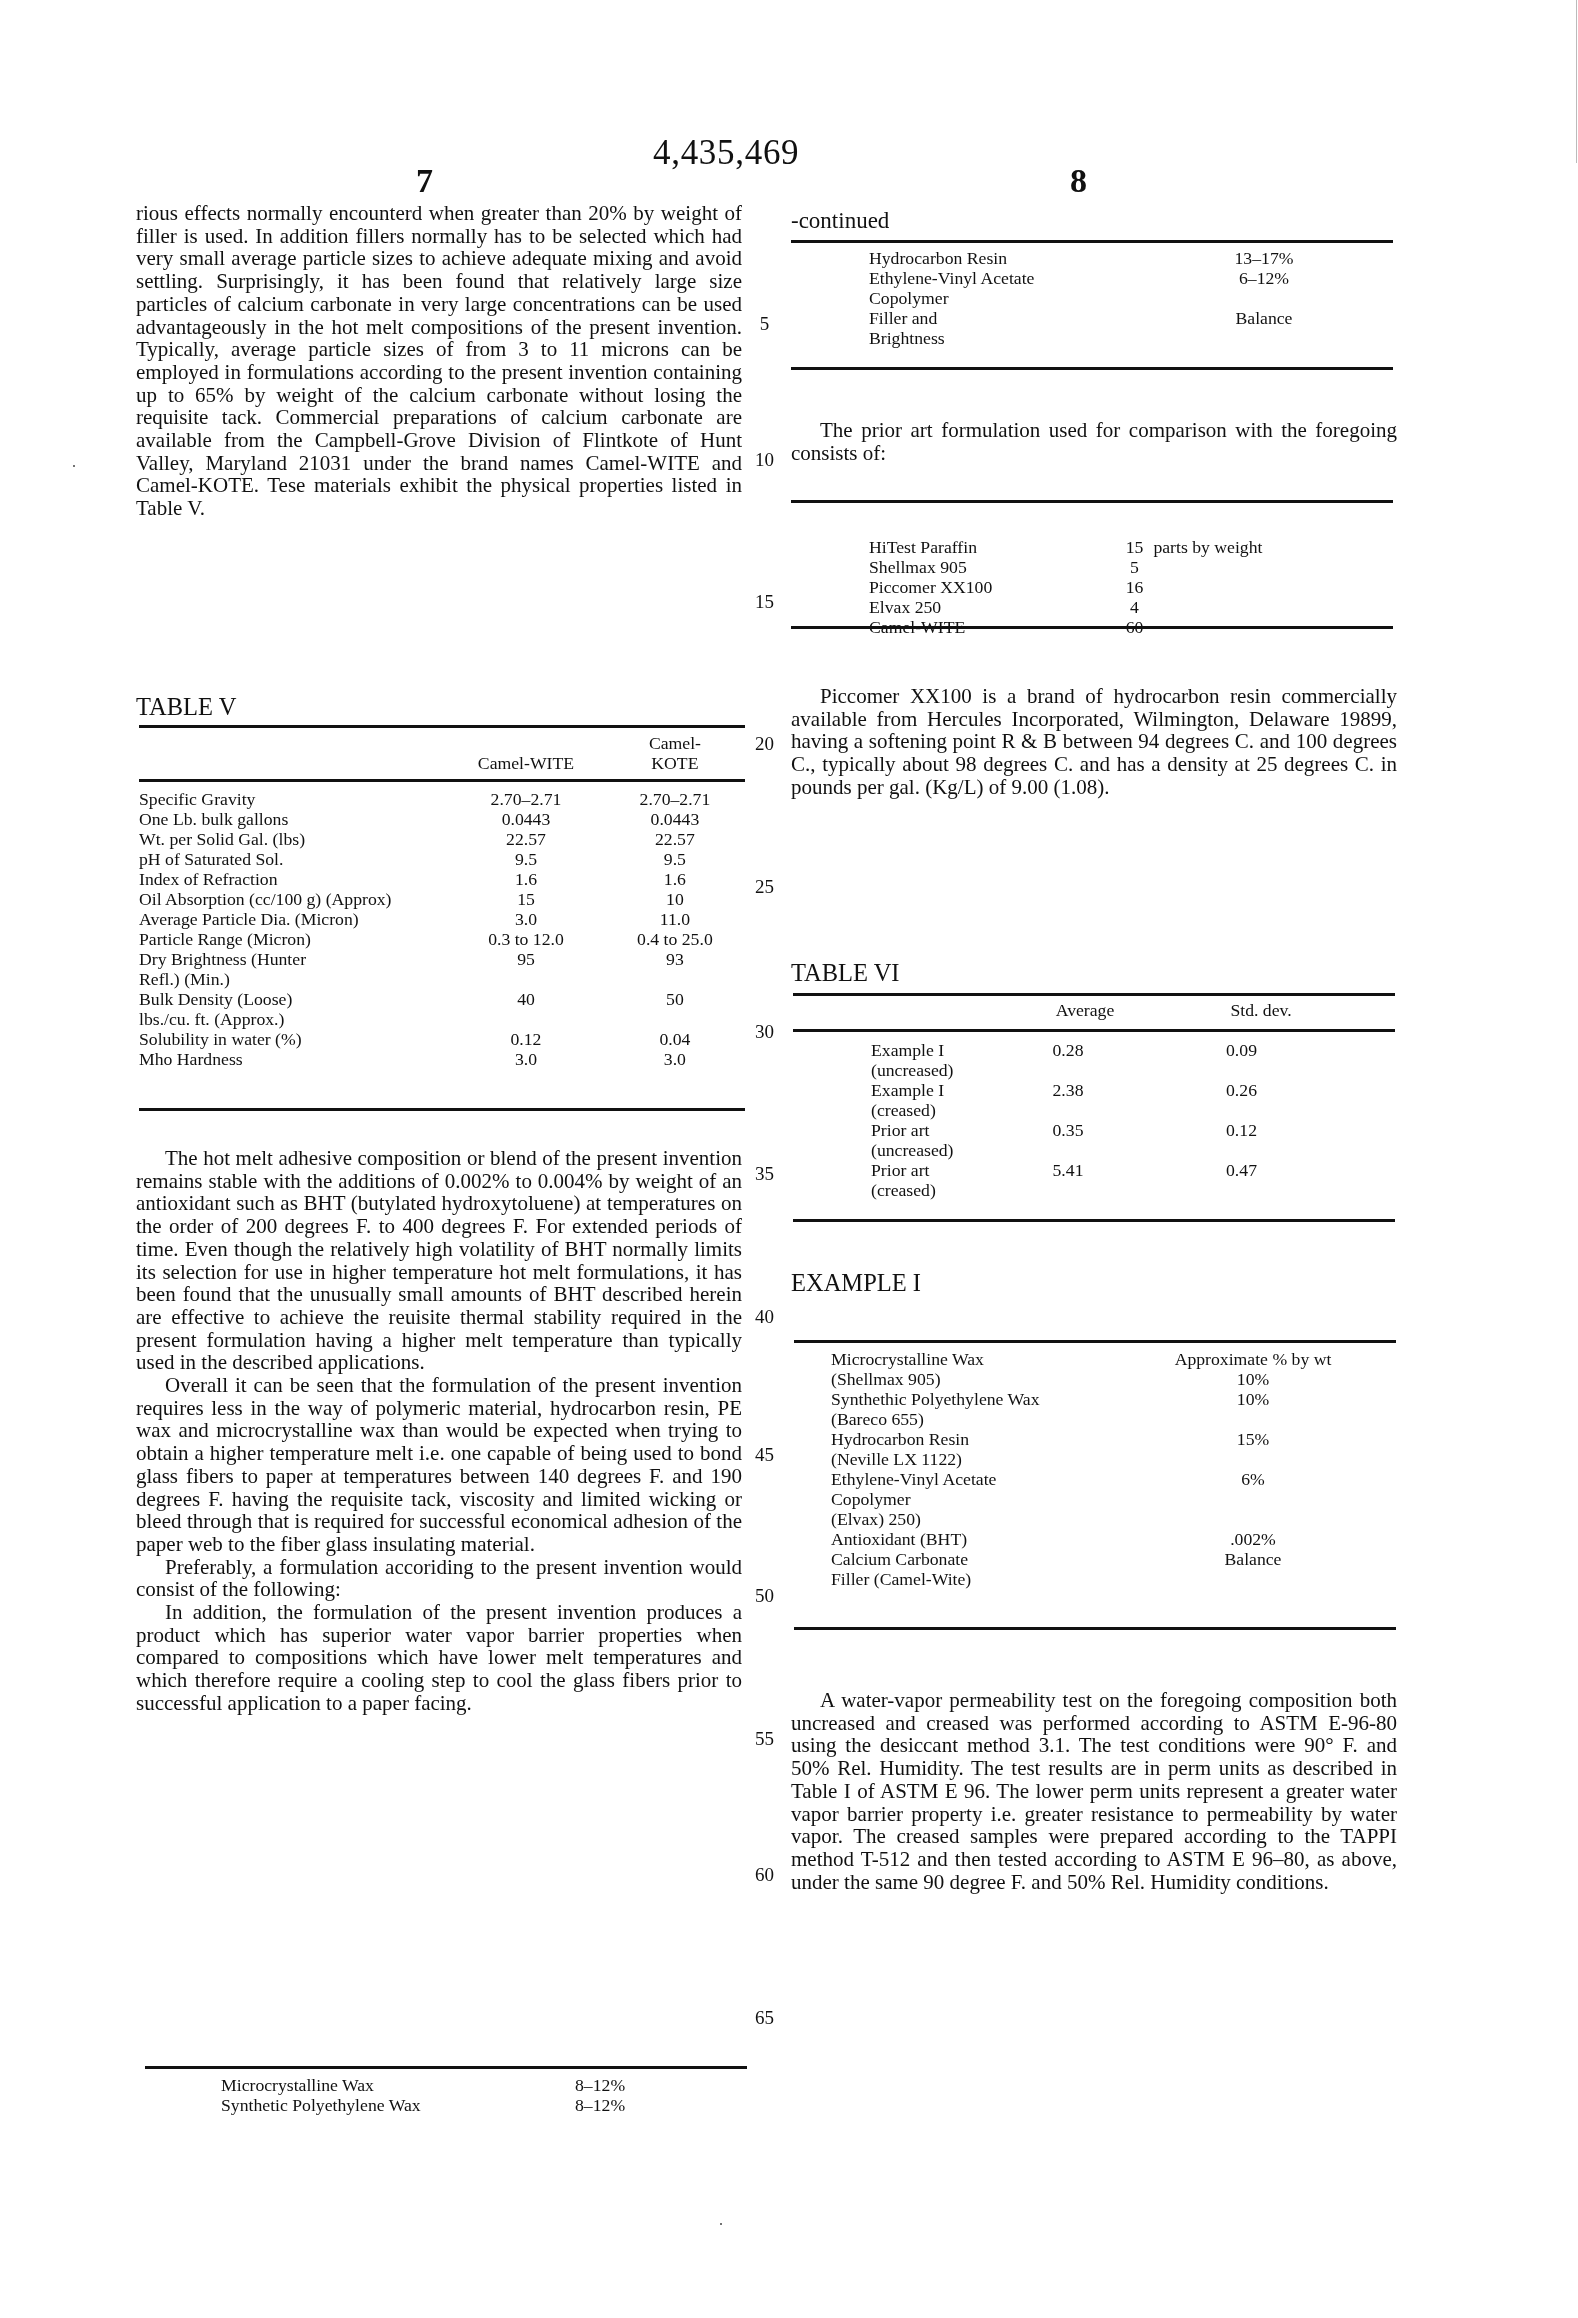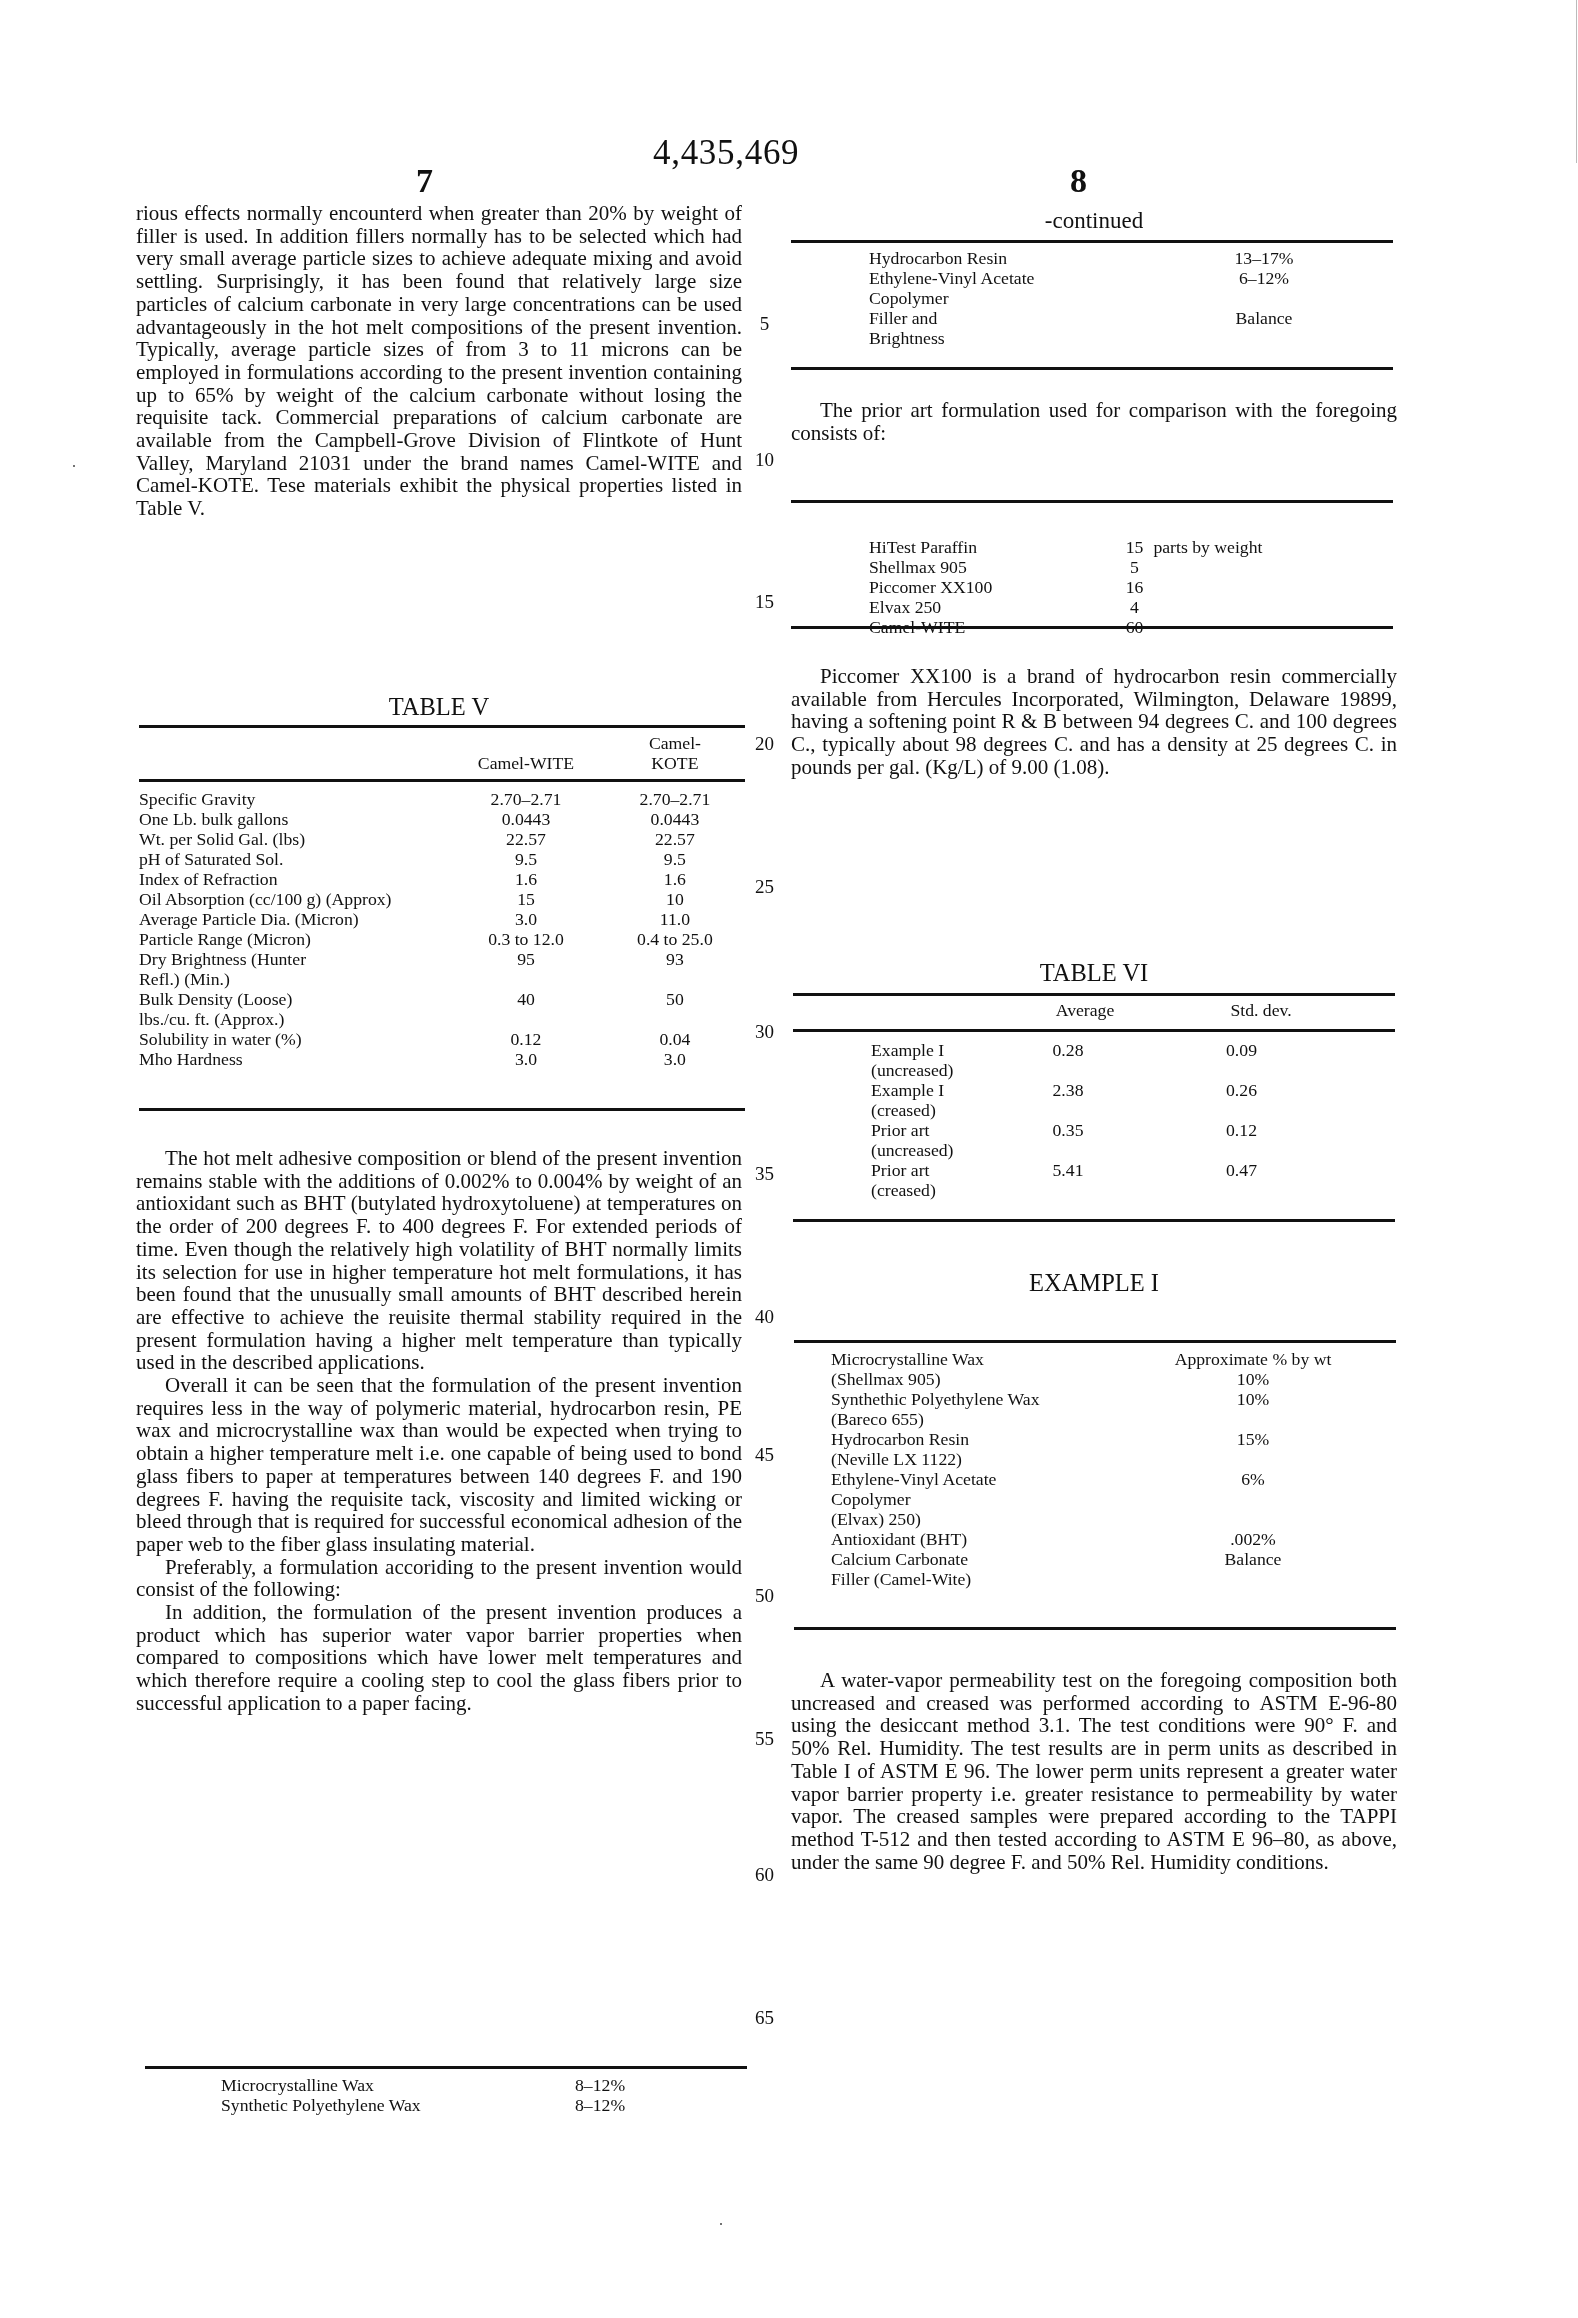--- a/index.html
+++ b/index.html
@@ -7,23 +7,23 @@
          font-family: "Liberation Serif", "DejaVu Serif", serif; color: #111; }
   .abs { position: absolute; }
   .patent-no { left: 653px; top: 133px; font-size: 35px; letter-spacing: 0.7px; }
   .col-no { font-size: 34px; font-weight: bold; }
   .col-no.left { left: 416px; top: 162px; }
   .col-no.right { left: 1070px; top: 162px; }
   .col { position: absolute; width: 606px; font-size: 21px; line-height: 22.7px; text-align: justify; }
   .col p { margin: 0; }
   .col p.ind { text-indent: 29px; }
   .left-col { left: 136px; }
-  .right-col { left: 791px; }
+  .right-col { left: 791px; margin-top: 20px; }
   .line-no { position: absolute; font-size: 19px; width: 41px; text-align: center; }
-  .tbl-title { position: absolute; font-size: 24.5px; text-align: center; }
+  .tbl-title { position: absolute; font-size: 24.5px; text-align: left; }
   .rule { position: absolute; height: 3.4px; background: #111; }
   table.data { position: absolute; border-collapse: collapse; font-size: 17.7px; line-height: 20px; }
   table.data td, table.data th { padding: 0; vertical-align: top; font-weight: normal; }
   .c { text-align: center; }
   .r { text-align: center; }
   .speck { position: absolute; width: 2px; height: 2px; background: #444; border-radius: 50%; }
   .edge-line { position: absolute; left: 1576px; top: 0; width: 1.4px; height: 163px; background: #bbb; }
 </style>
 </head>
 <body>

